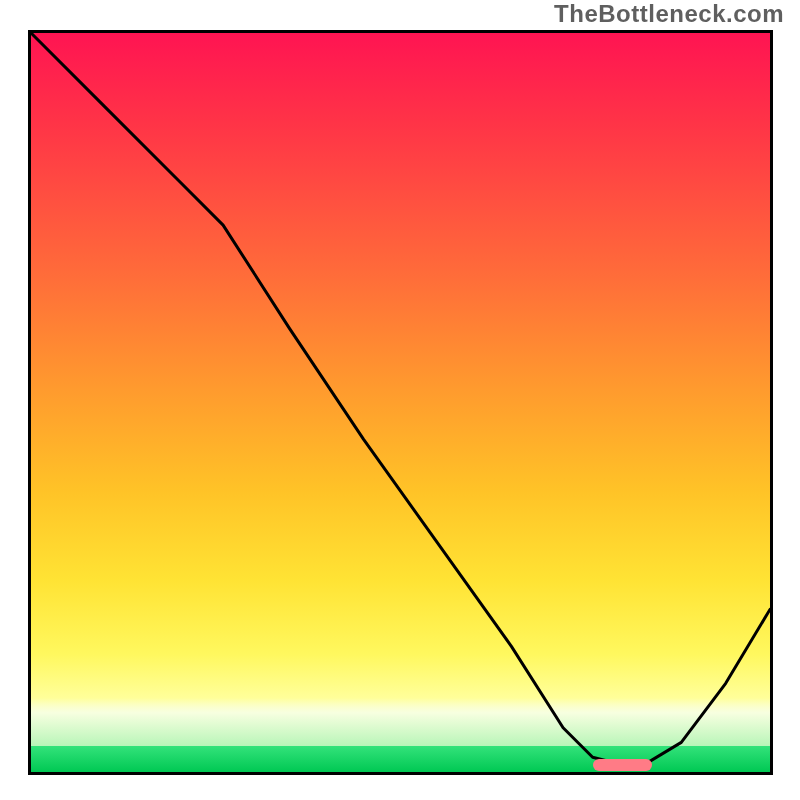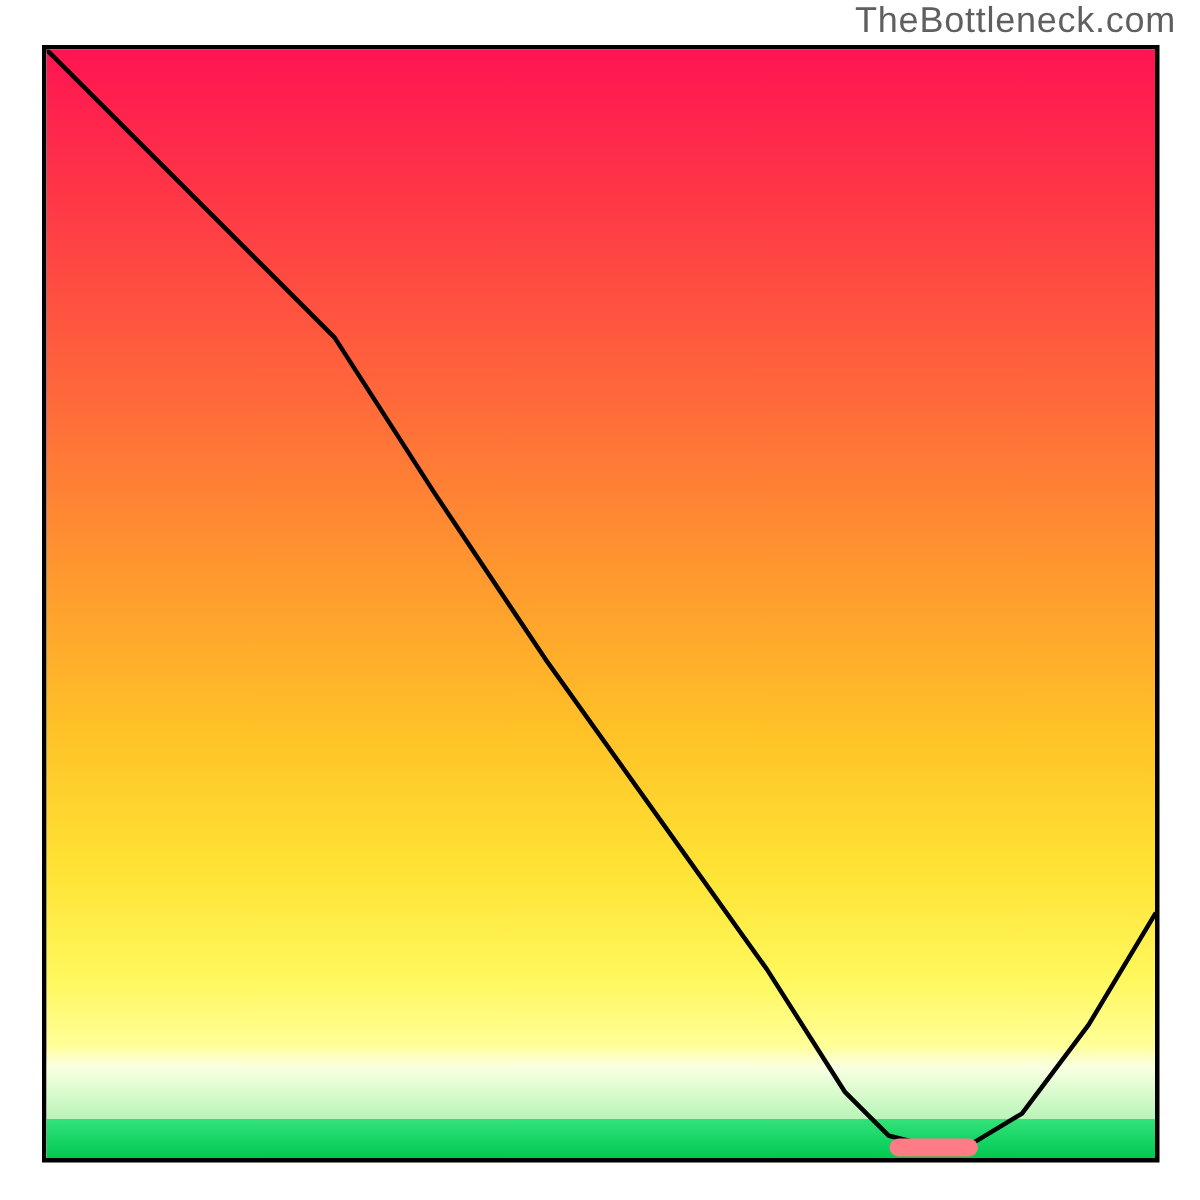--- a/index.html
+++ b/index.html
@@ -16,21 +16,21 @@
     width: 800px;
     height: 800px;
   }
   .watermark {
     position: absolute;
     top: 0px;
     right: 16px;
     font-size: 24px;
     letter-spacing: 0.5px;
     color: #5f5f5f;
-    font-weight: 400;
+    font-weight: 700;
     user-select: none;
   }
   .plot {
     position: absolute;
     left: 28px;
     top: 30px;
     width: 745px;
     height: 745px;
     border: 3px solid #000;
     box-sizing: border-box;

